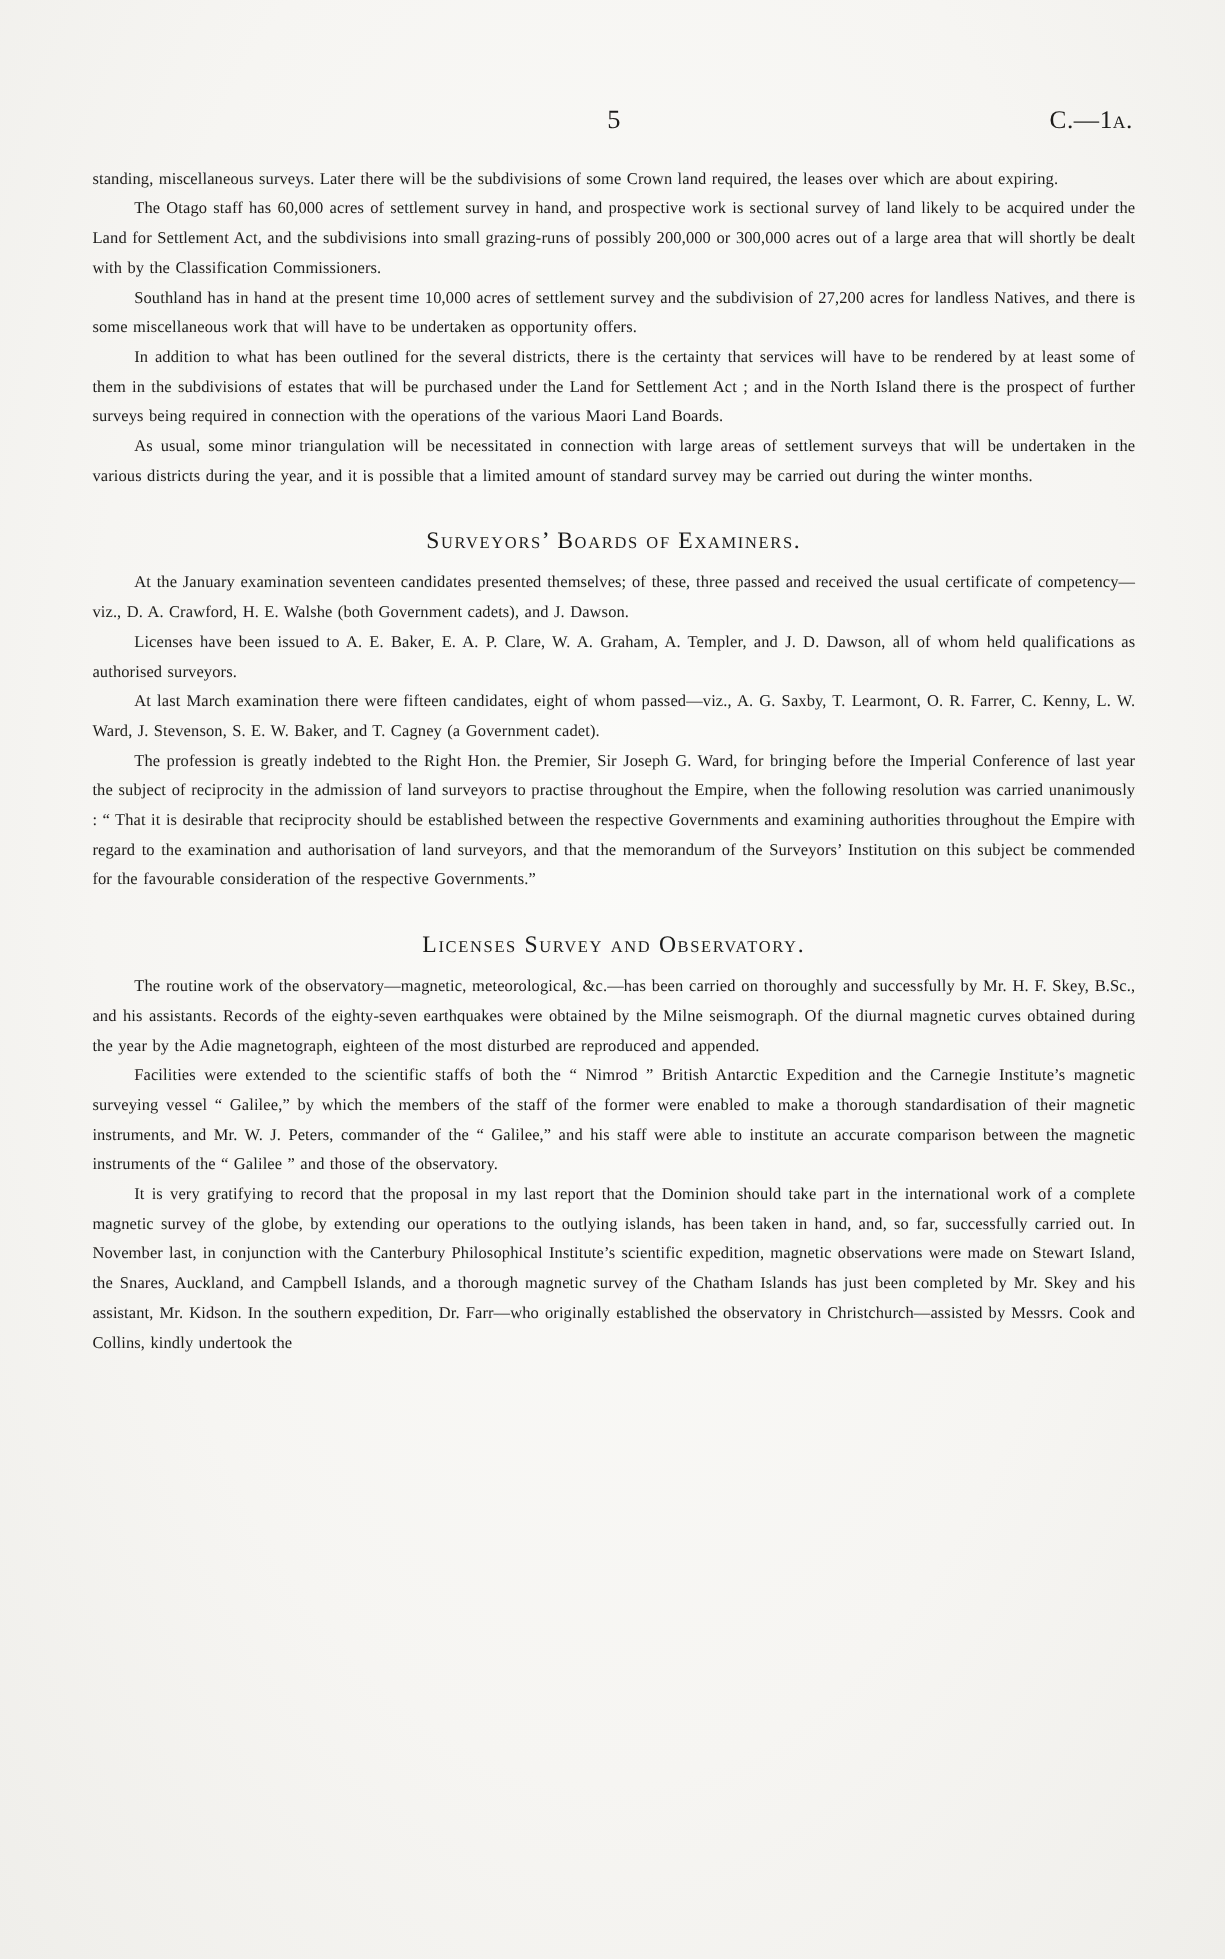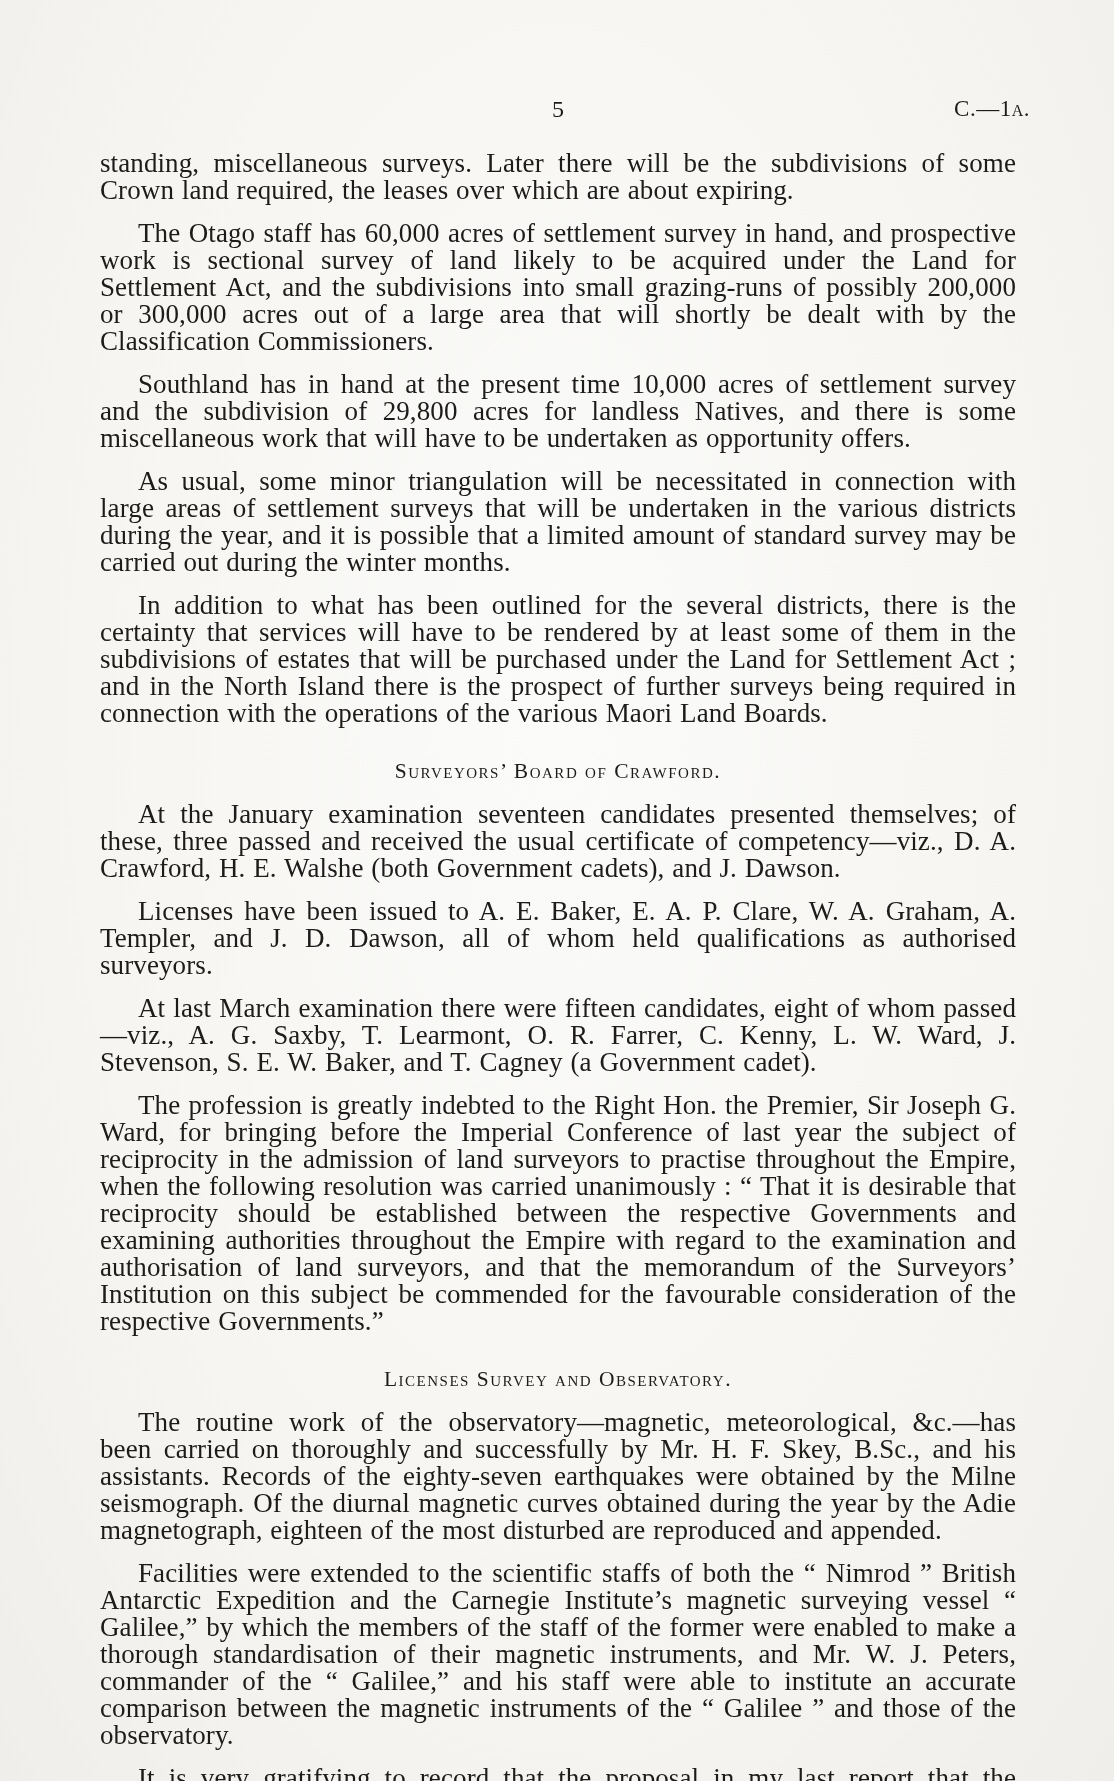--- a/index.html
+++ b/index.html
@@ -37,22 +37,22 @@
     top: 0;
     font-size: 23px;
     font-variant: small-caps;
     letter-spacing: 0.5px;
     text-align: center;
   }
   .doc-body {
     margin-top: 24px;
   }
   .doc-body p {
-    margin: 16px;
-    font-size: 27px;
+    margin: 0;
+    font-size: 15px;
     line-height: 27px;
     text-align: justify;
     text-indent: 38px;
     letter-spacing: 0.1px;
     word-spacing: 1px;
   }
   .doc-body p.noindent {
     text-indent: 0;
   }
   .section-heading {
@@ -72,25 +72,25 @@
 
   <div class="page-header">
     <span class="page-number">5</span>
     <span class="doc-ref">C.—1a.</span>
   </div>
 
   <div class="doc-body">
 
     <p class="noindent">standing, miscellaneous surveys.  Later there will be the subdivisions of some Crown land required, the leases over which are about expiring.</p>
     <p>The Otago staff has 60,000 acres of settlement survey in hand, and prospective work is sectional survey of land likely to be acquired under the Land for Settlement Act, and the subdivisions into small grazing-runs of possibly 200,000 or 300,000 acres out of a large area that will shortly be dealt with by the Classification Commissioners.</p>
-    <p>Southland has in hand at the present time 10,000 acres of settlement survey and the subdivision of 29,800 acres for landless Natives, and there is some miscellaneous work that will have to be undertaken as opportunity offers.</p>
+    <p>Southland has in hand at the present time 10,000 acres of settlement survey and the subdivision of 27,200 acres for landless Natives, and there is some miscellaneous work that will have to be undertaken as opportunity offers.</p>
+    <p>In addition to what has been outlined for the several districts, there is the certainty that services will have to be rendered by at least some of them in the subdivisions of estates that will be purchased under the Land for Settlement Act ; and in the North Island there is the prospect of further surveys being required in connection with the operations of the various Maori Land Boards.</p>
     <p>As usual, some minor triangulation will be necessitated in connection with large areas of settlement surveys that will be undertaken in the various districts during the year, and it is possible that a limited amount of standard survey may be carried out during the winter months.</p>
-    <p>In addition to what has been outlined for the several districts, there is the certainty that services will have to be rendered by at least some of them in the subdivisions of estates that will be purchased under the Land for Settlement Act ; and in the North Island there is the prospect of further surveys being required in connection with the operations of the various Maori Land Boards.</p>
 
-    <h2 class="section-heading">Surveyors’ Board of Crawford.</h2>
+    <h2 class="section-heading">Surveyors’ Boards of Examiners.</h2>
     <p>At the January examination seventeen candidates presented themselves; of these, three passed and received the usual certificate of competency—viz., D. A. Crawford, H. E. Walshe (both Government cadets), and J. Dawson.</p>
     <p>Licenses have been issued to A. E. Baker, E. A. P. Clare, W. A. Graham, A. Templer, and J. D. Dawson, all of whom held qualifications as authorised surveyors.</p>
     <p>At last March examination there were fifteen candidates, eight of whom passed—viz., A. G. Saxby, T. Learmont, O. R. Farrer, C. Kenny, L. W. Ward, J. Stevenson, S. E. W. Baker, and T. Cagney (a Government cadet).</p>
     <p>The profession is greatly indebted to the Right Hon. the Premier, Sir Joseph G. Ward, for bringing before the Imperial Conference of last year the subject of reciprocity in the admission of land surveyors to practise throughout the Empire, when the following resolution was carried unanimously : “ That it is desirable that reciprocity should be established between the respective Governments and examining authorities throughout the Empire with regard to the examination and authorisation of land surveyors, and that the memorandum of the Surveyors’ Institution on this subject be commended for the favourable consideration of the respective Governments.”</p>
 
     <h2 class="section-heading">Licenses Survey and Observatory.</h2>
     <p>The routine work of the observatory—magnetic, meteorological, &amp;c.—has been carried on thoroughly and successfully by Mr. H. F. Skey, B.Sc., and his assistants.  Records of the eighty-seven earthquakes were obtained by the Milne seismograph.  Of the diurnal magnetic curves obtained during the year by the Adie magnetograph, eighteen of the most disturbed are reproduced and appended.</p>
     <p>Facilities were extended to the scientific staffs of both the “ Nimrod ” British Antarctic Expedition and the Carnegie Institute’s magnetic surveying vessel “ Galilee,” by which the members of the staff of the former were enabled to make a thorough standardisation of their magnetic instruments, and Mr. W. J. Peters, commander of the “ Galilee,” and his staff were able to institute an accurate comparison between the magnetic instruments of the “ Galilee ” and those of the observatory.</p>
     <p>It is very gratifying to record that the proposal in my last report that the Dominion should take part in the international work of a complete magnetic survey of the globe, by extending our operations to the outlying islands, has been taken in hand, and, so far, successfully carried out.  In November last, in conjunction with the Canterbury Philosophical Institute’s scientific expedition, magnetic observations were made on Stewart Island, the Snares, Auckland, and Campbell Islands, and a thorough magnetic survey of the Chatham Islands has just been completed by Mr. Skey and his assistant, Mr. Kidson.  In the southern expedition, Dr. Farr—who originally established the observatory in Christchurch—assisted by Messrs. Cook and Collins, kindly undertook the</p>
 

